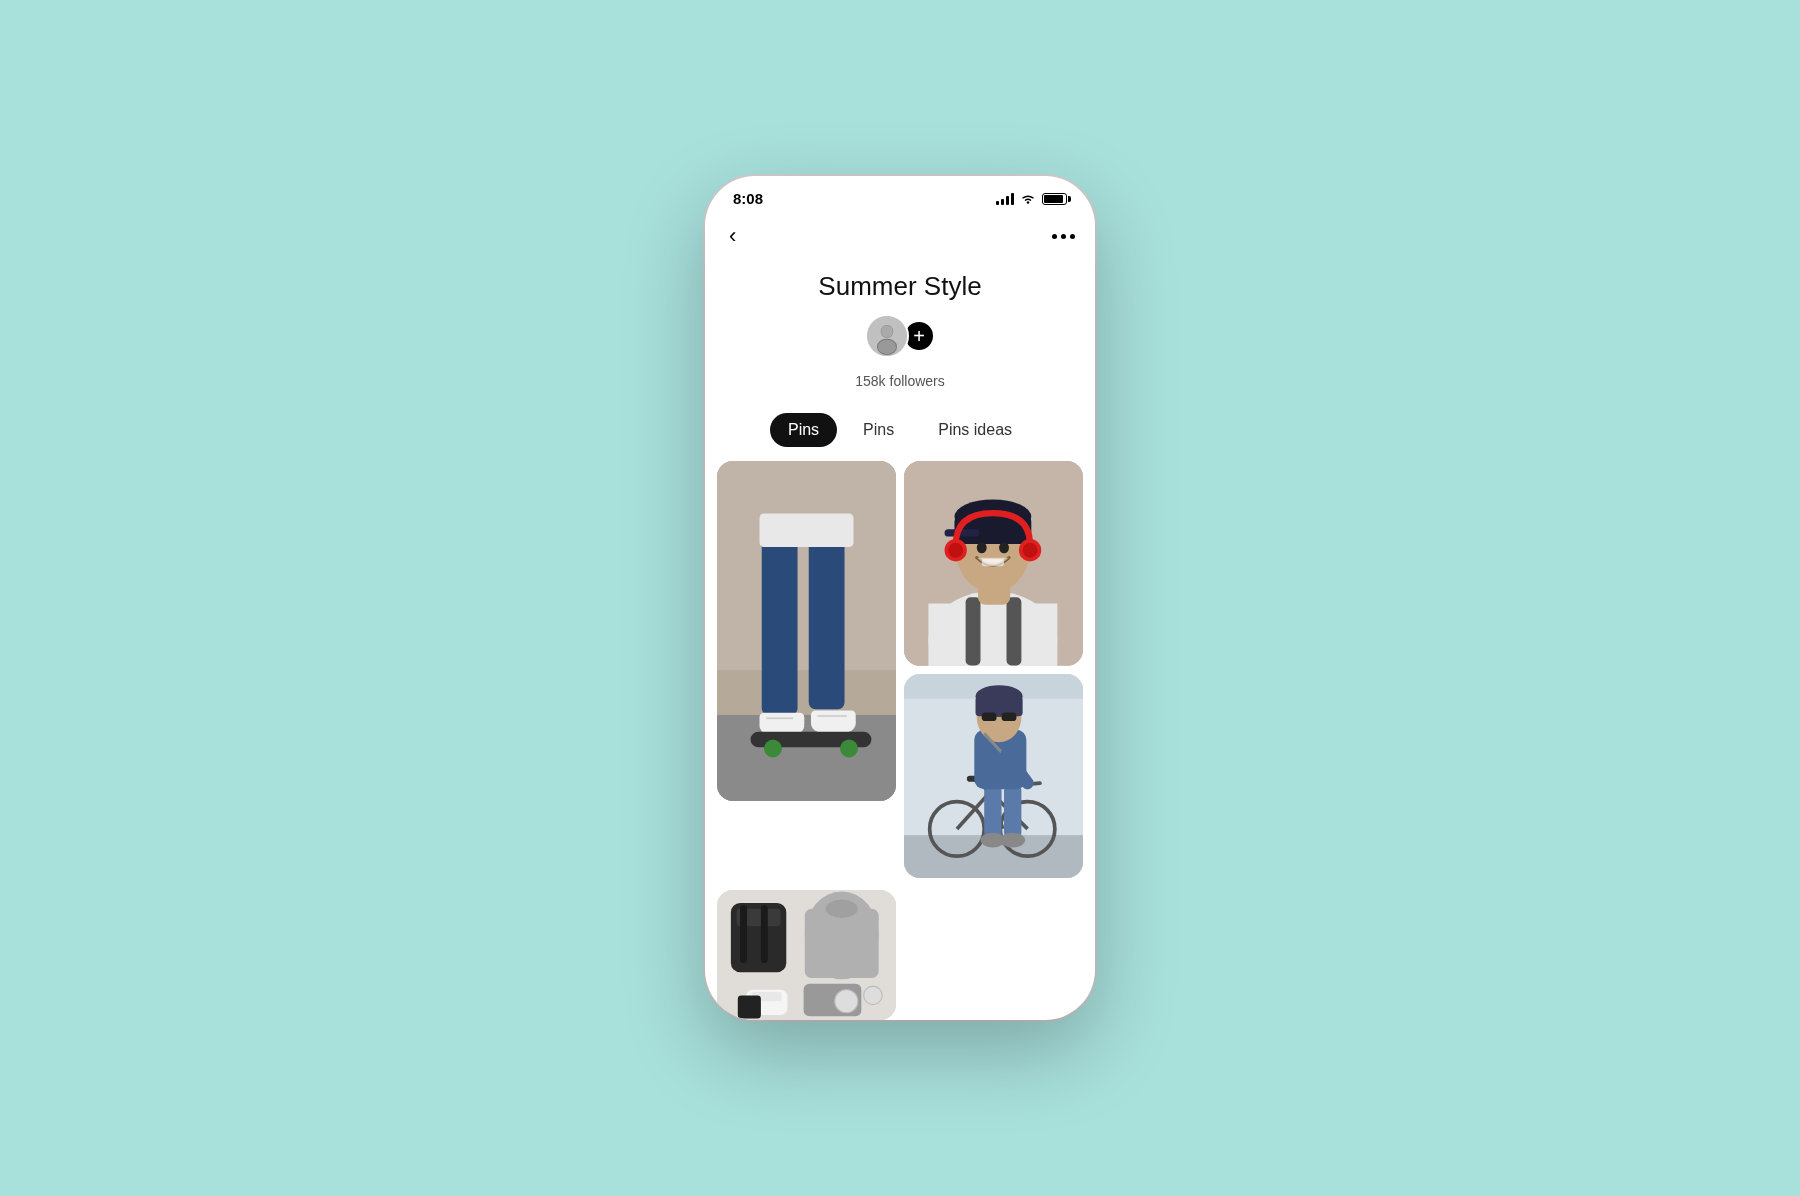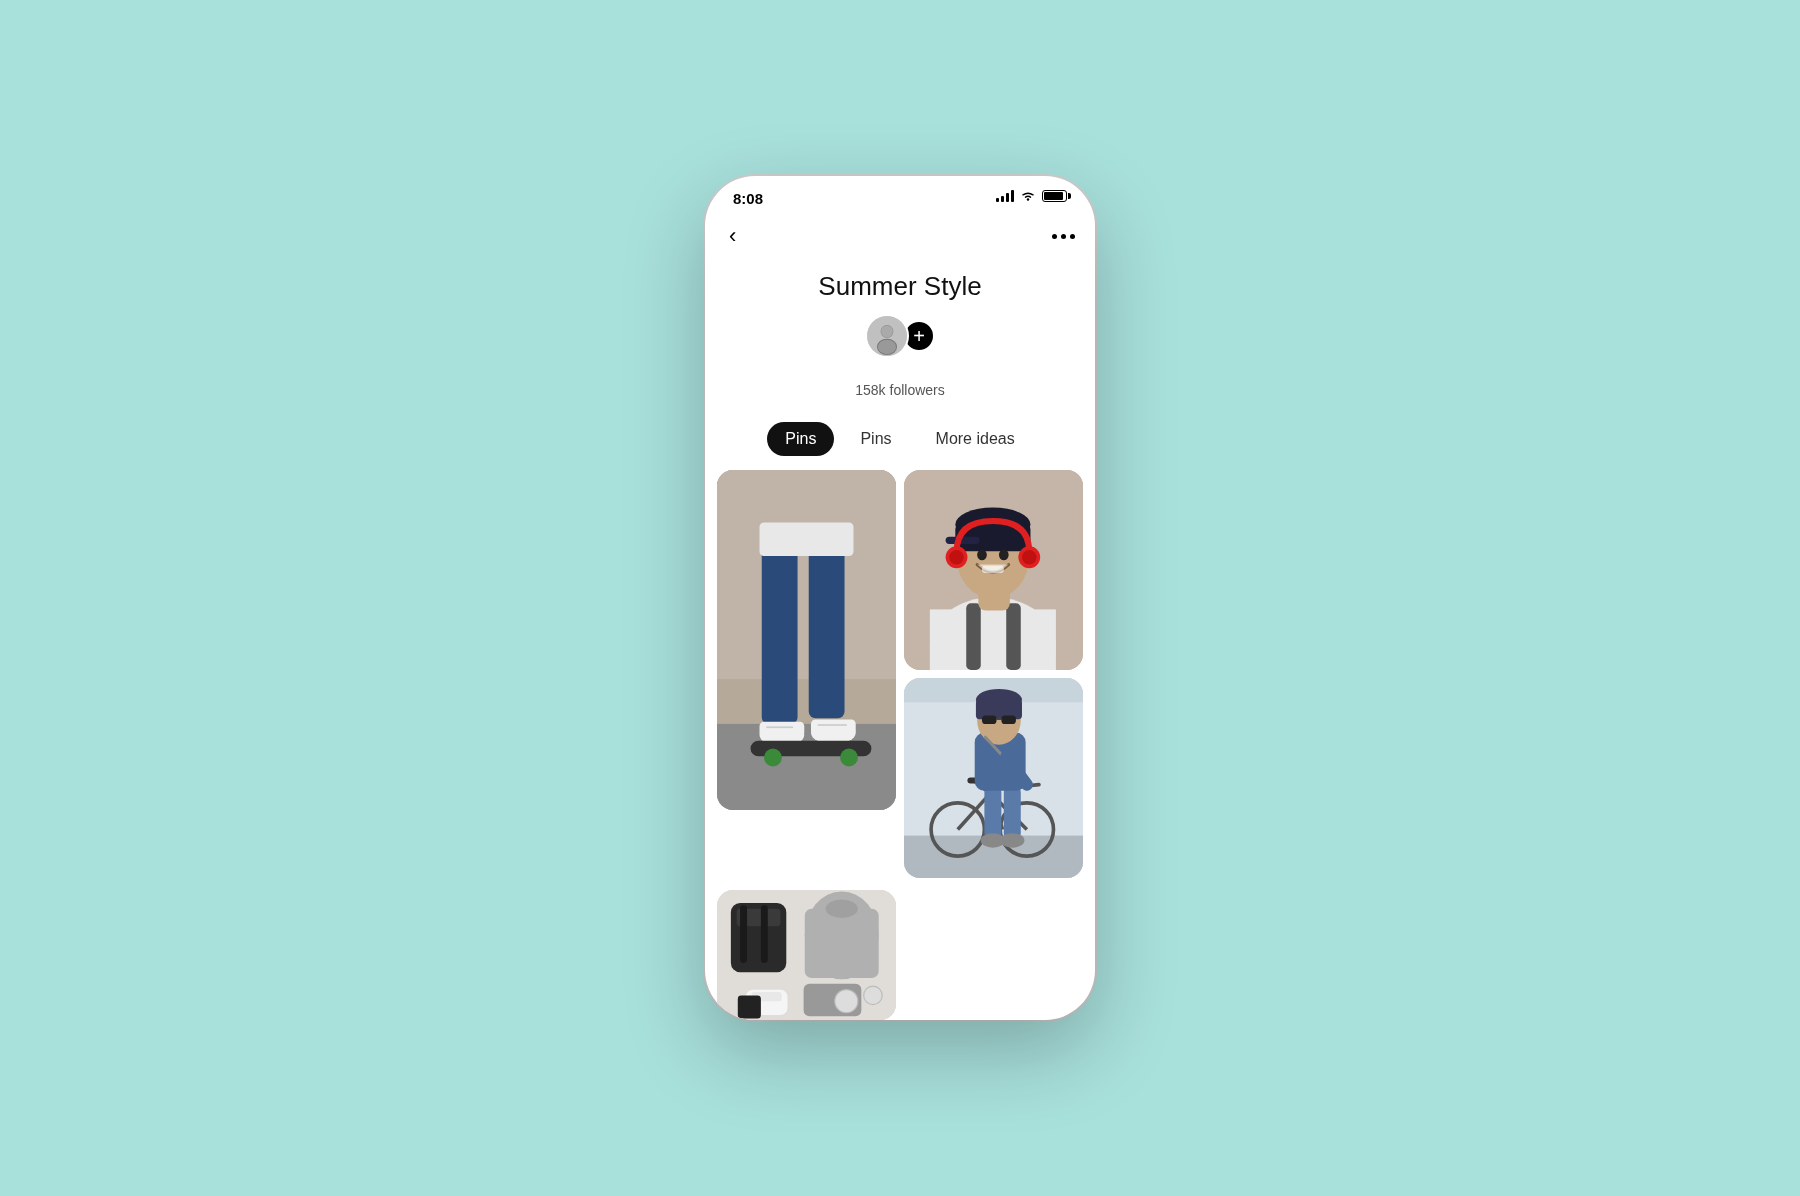--- a/index.html
+++ b/index.html
@@ -24,21 +24,21 @@
       overflow: hidden;
       position: relative;
       display: flex;
       flex-direction: column;
     }
 
     
     .status-bar {
       display: flex;
       justify-content: space-between;
-      align-items: flex-start;
+      align-items: center;
       padding: 14px 28px 8px 28px;
       flex-shrink: 0;
       gap: 48px;
     }
 
     .status-time {
       font-size: 15px;
       font-weight: 600;
       color: #000;
     }
@@ -177,21 +177,21 @@
       font-weight: 300;
       cursor: pointer;
       margin-left: -6px;
       border: 2px solid #fff;
       flex-shrink: 0;
     }
 
     .followers-text {
       font-size: 14px;
       color: #555;
-      margin-top: 16px;
+      margin-top: 7px;
     }
 
     
     .tab-bar {
       display: flex;
       align-items: center;
       justify-content: center;
       padding: 8px 20px 14px;
       gap: 8px;
       flex-shrink: 0;
@@ -320,21 +320,21 @@
   </div>
 
   <div class="tab-bar">
     <div class="tab-item active">
       <span>Pins</span>
     </div>
     <div class="tab-item inactive">
       <span>Pins</span>
     </div>
     <div class="tab-item inactive">
-      <span>More ideas</span>
+      <span>Pins ideas</span>
     </div>
   </div>
 
   <div style="display:grid; grid-template-columns:1fr 1fr; gap:8px; padding:0 12px 12px; flex:1; overflow:hidden;">
 
     <div class="pin-card" style="height:100%; min-height:320px; max-height:340px;">
       <div class="pin-skater" style="height:100%;">
 
         <svg viewBox="0 0 160 330" width="100%" height="100%" preserveAspectRatio="xMidYMid slice">
 

